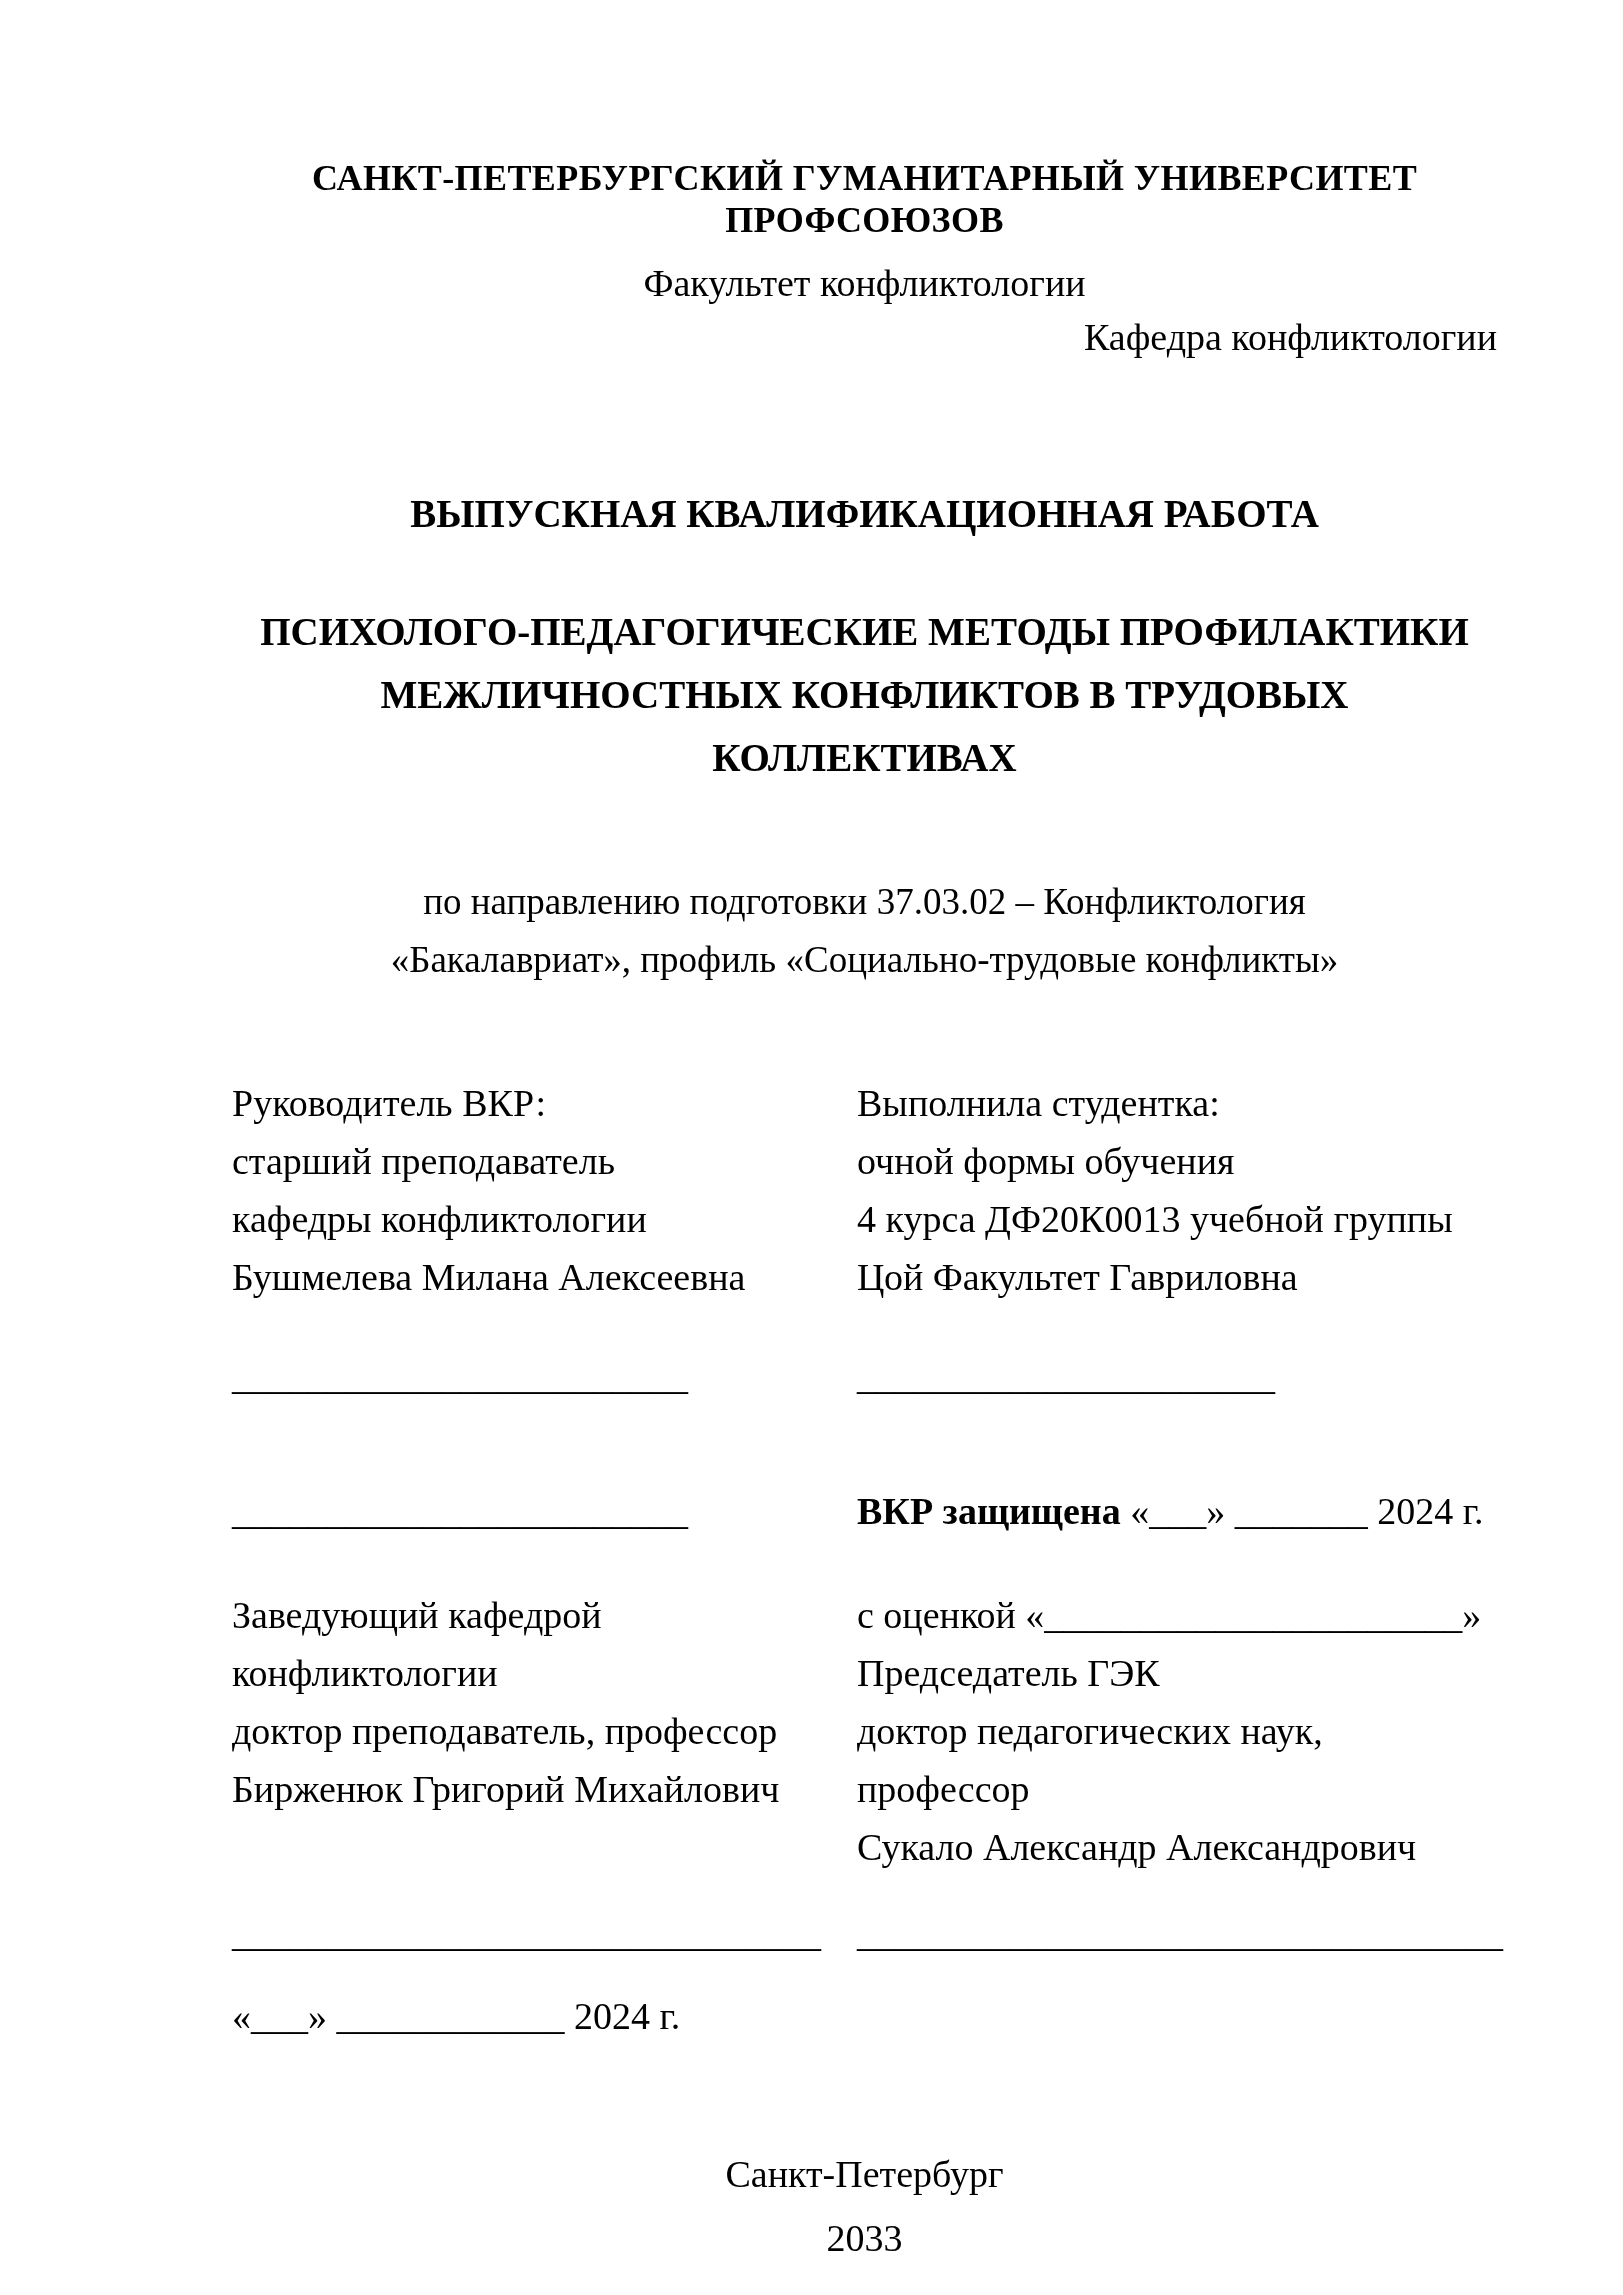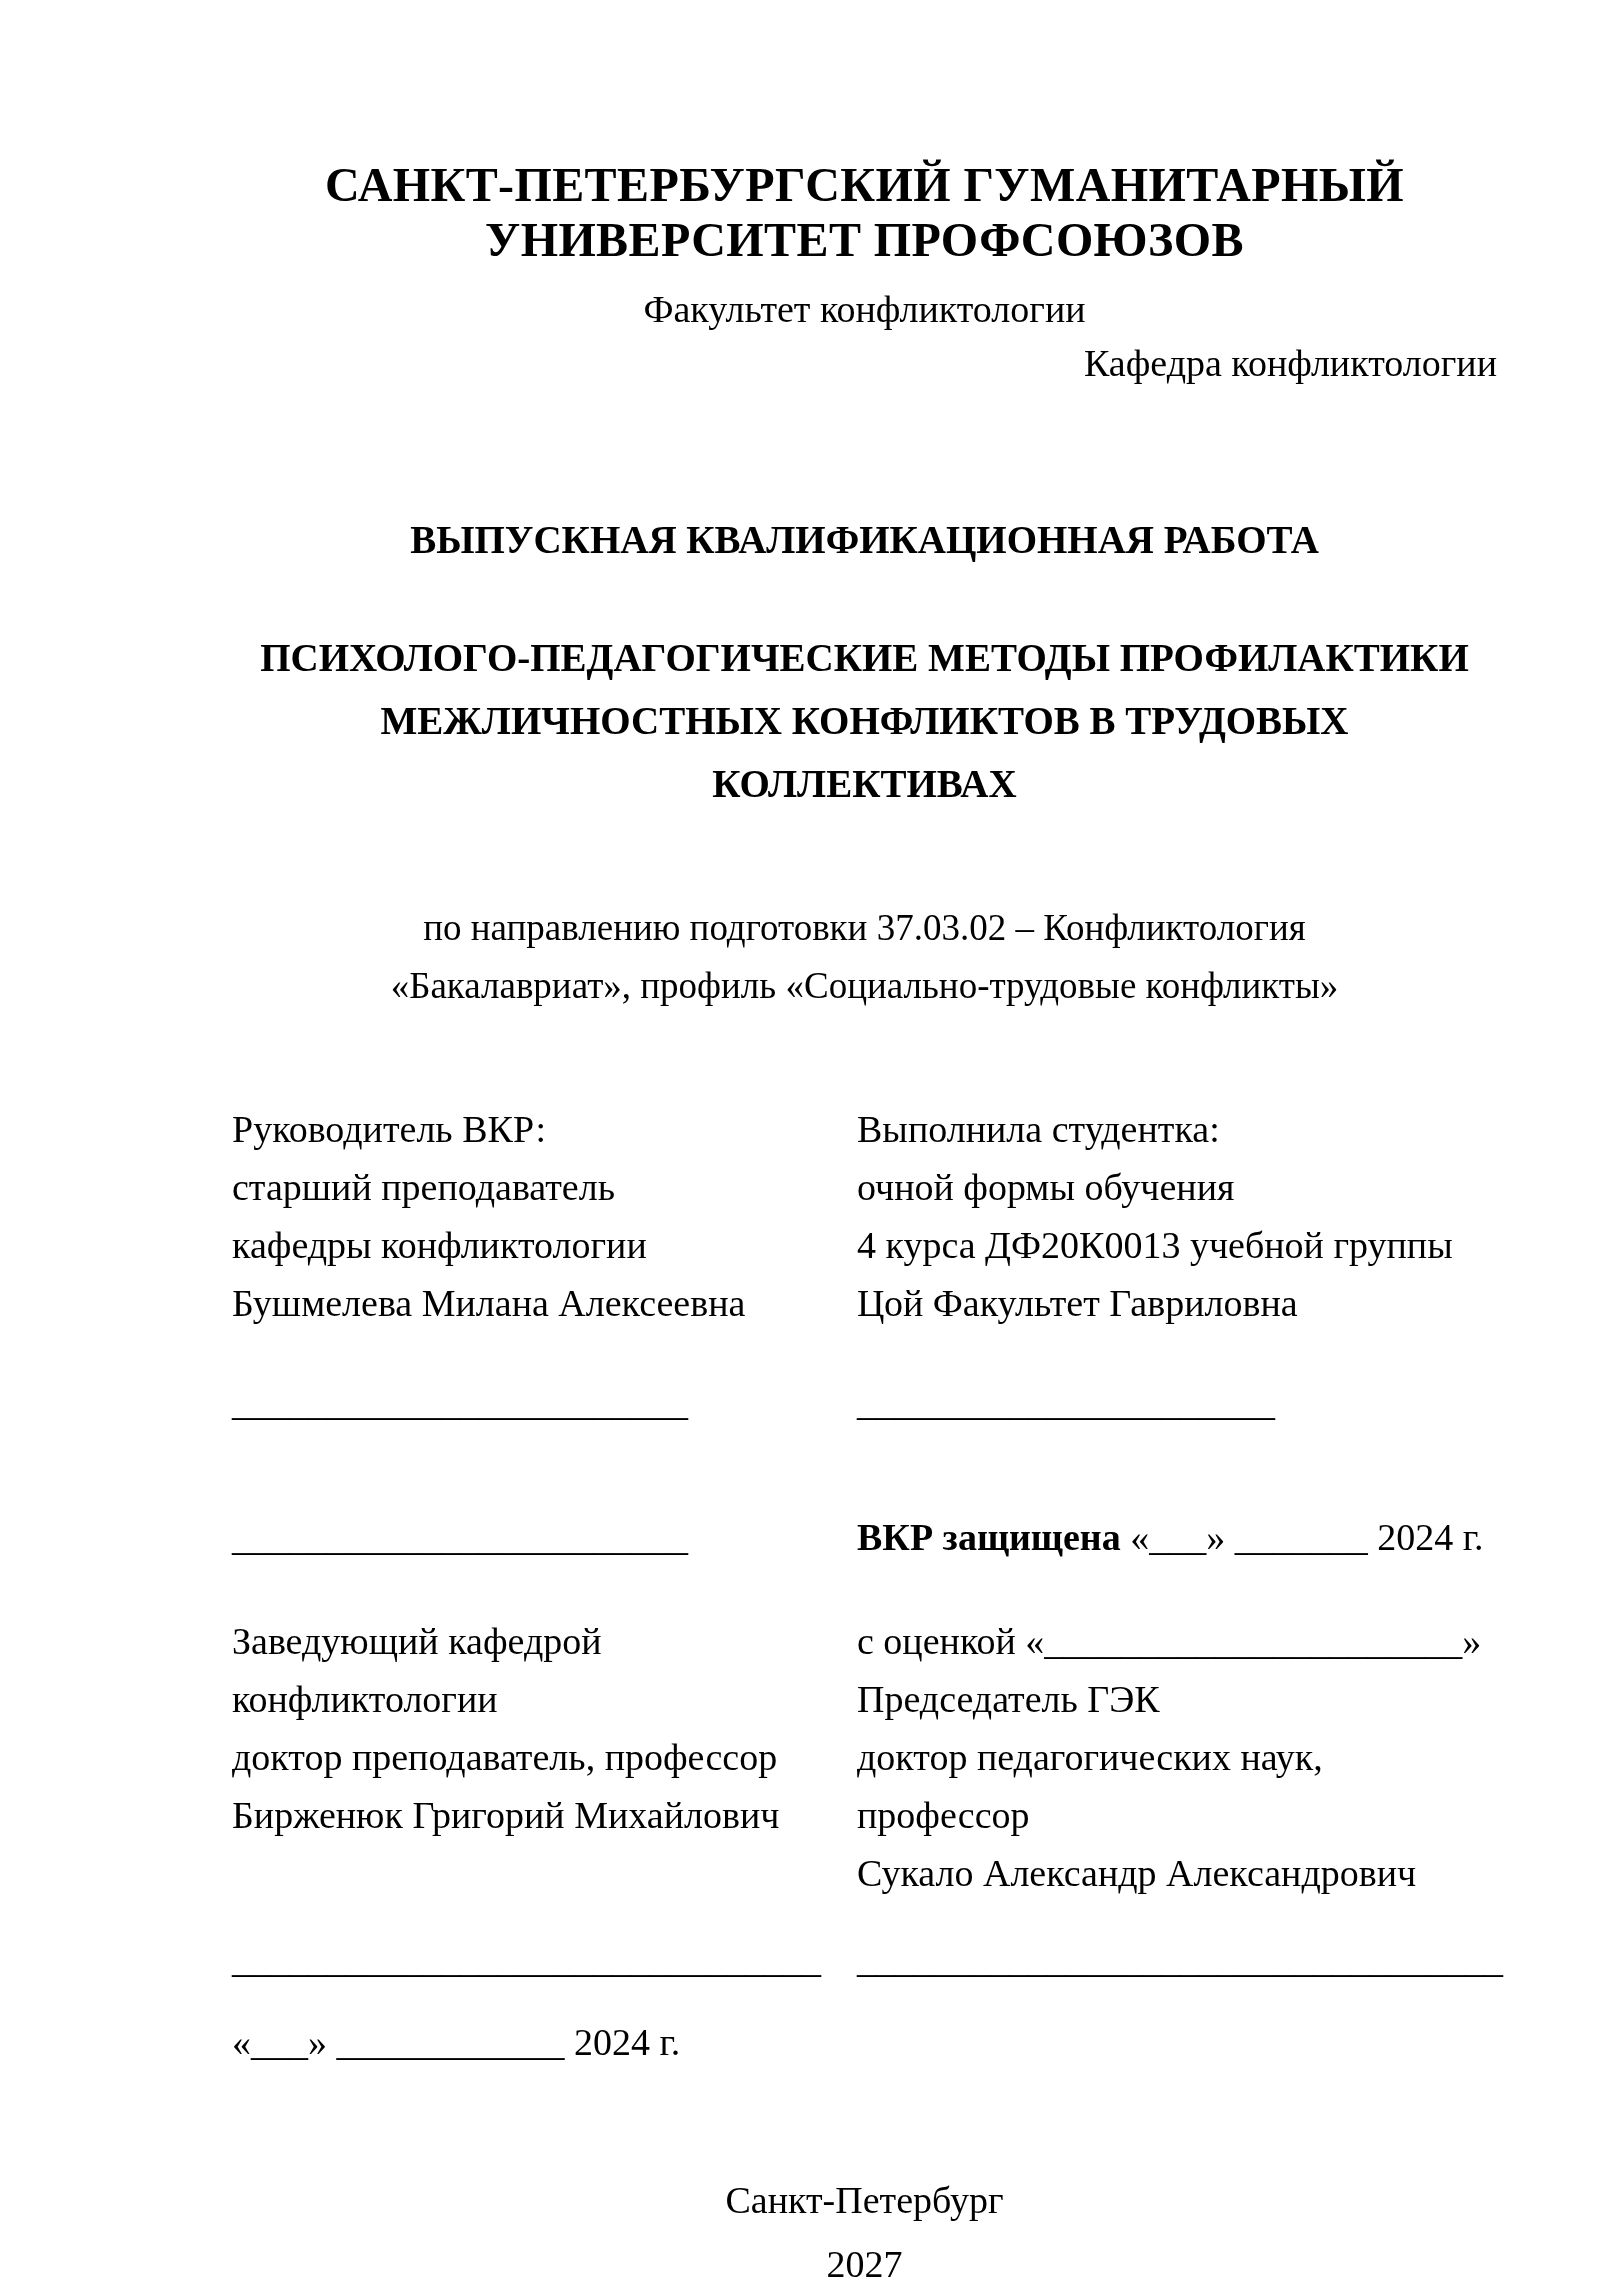--- a/index.html
+++ b/index.html
@@ -19,21 +19,21 @@
     position: absolute;
     left: 232px;
     right: 126px;
     top: 0;
   }
   .bold { font-weight: bold; }
 
   .university {
     margin-top: 157px;
     font-weight: bold;
-    font-size: 48px;
+    font-size: 36px;
     text-align: center;
     letter-spacing: 0.4px;
   }
   .faculty {
     margin-top: 20.4px;
     text-align: center;
   }
   .department {
     margin-top: 9.4px;
     text-align: right;
@@ -173,17 +173,17 @@
     </div>
 
     <div class="cols row-date">
       <div class="col-left">
         <div class="line underscore-line">«___» ____________ 2024 г.</div>
       </div>
       <div class="col-right"></div>
     </div>
 
     <div class="footer-city">Санкт-Петербург</div>
-    <div class="footer-year">2027</div>
+    <div class="footer-year">2033</div>
 
   </div>
 </div>
 
 
 </body></html>

